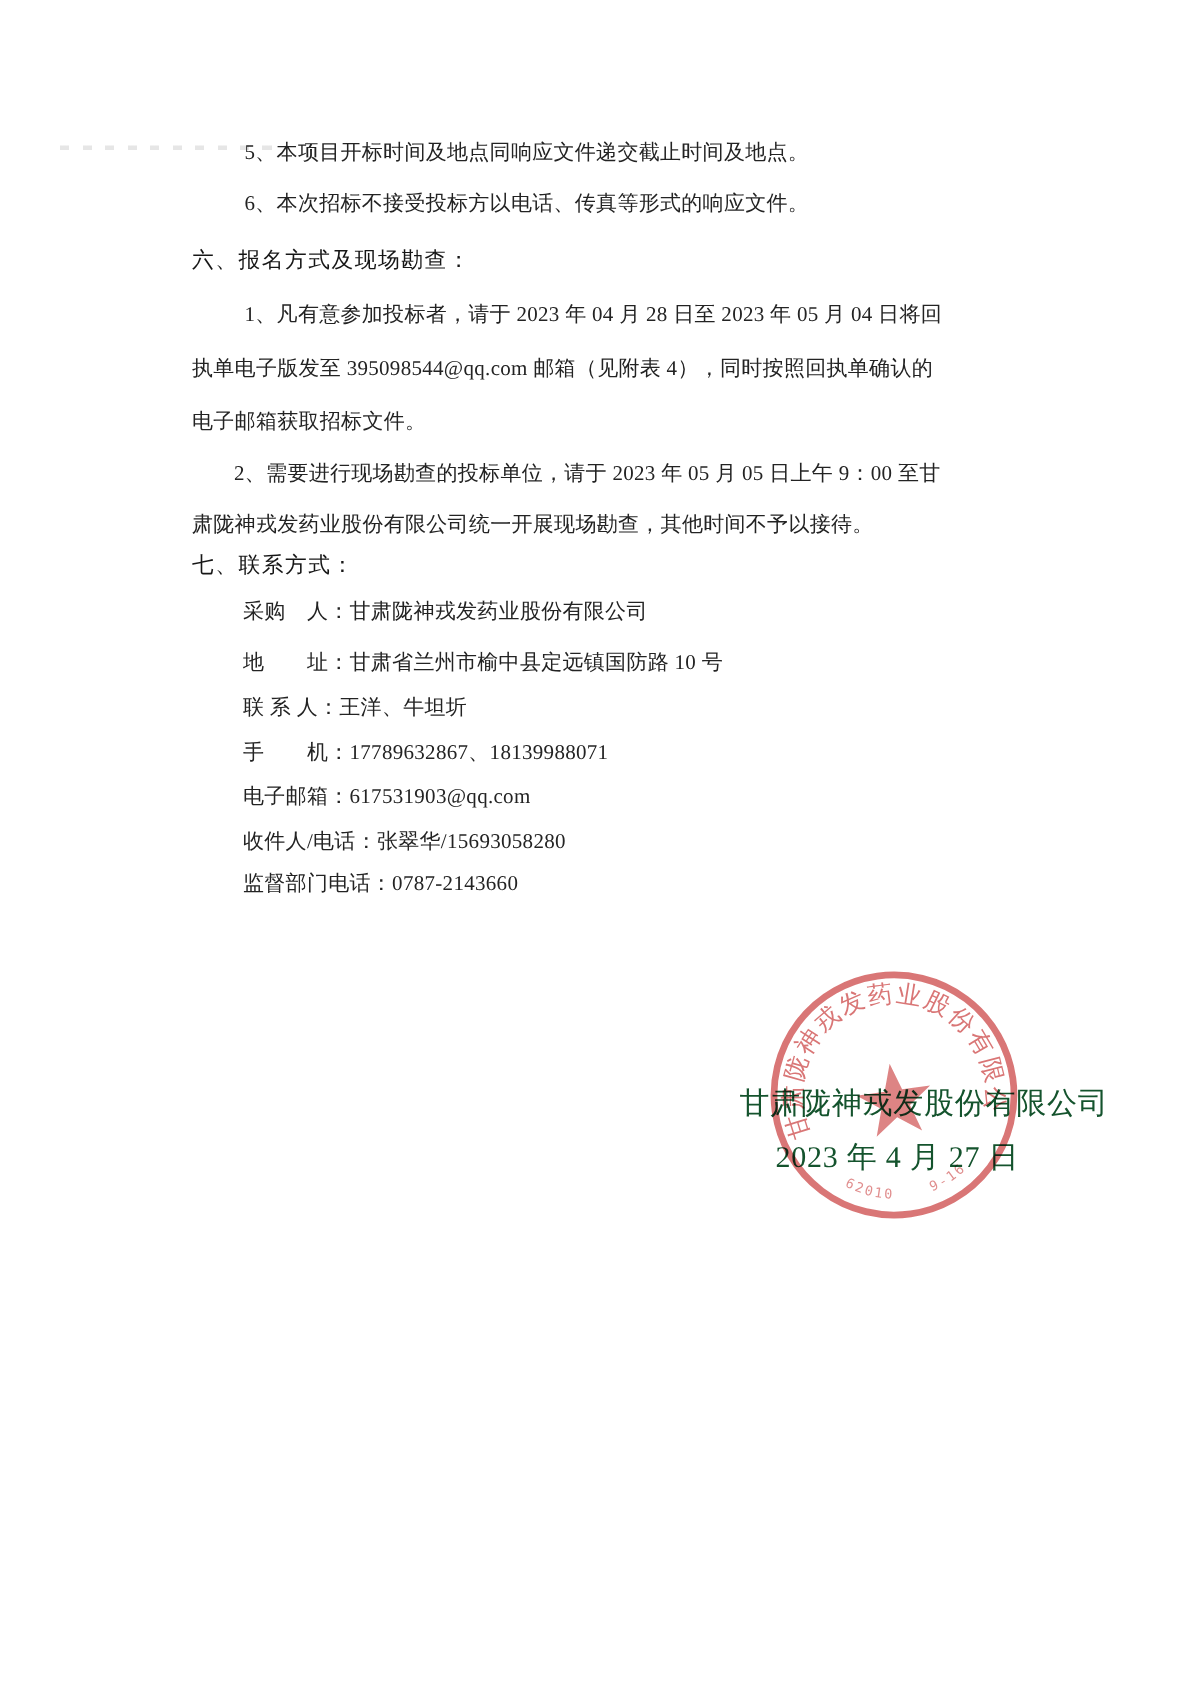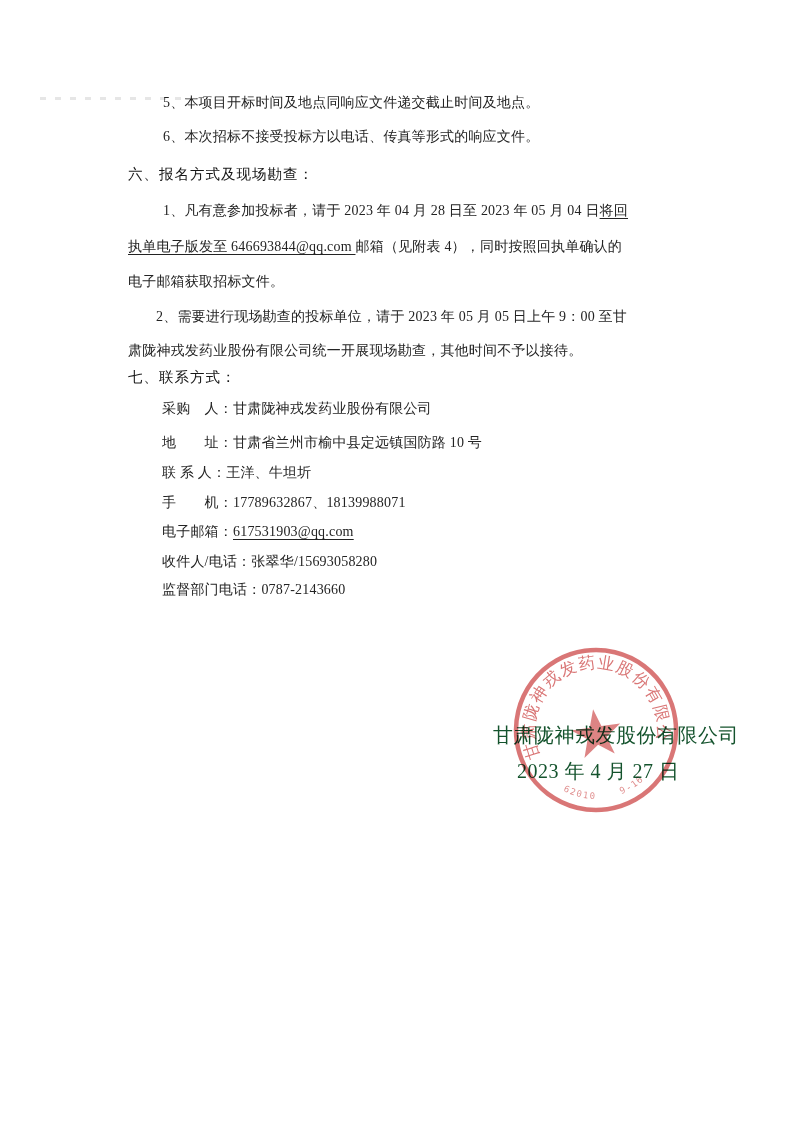--- a/index.html
+++ b/index.html
@@ -6,21 +6,21 @@
   .page {
     position:relative; width:793px; height:1122px; background:#ffffff;
     font-family:"Liberation Serif","DejaVu Serif",serif;
     color:#232323; overflow:hidden;margin-left:16px;
   }
   .line { position:absolute; white-space:pre; font-size:14px; line-height:20px; letter-spacing:0.2px; }
   .heading {
     font-family:"Liberation Sans","DejaVu Sans",sans-serif;
     font-weight:400; font-size:14.5px; color:#161616; letter-spacing:1px;
   }
-  .u { text-decoration:underline; text-underline-offset:3px; text-decoration-thickness:1px;text-align:center; }
+  .u { text-underline-offset:3px; text-decoration-thickness:1px;text-align:center; }
   .artifact {
     position:absolute; left:24px; top:97px; width:152px; height:3px;
     background:repeating-linear-gradient(90deg,#cdcdcd 0 6px, transparent 6px 15px);
     opacity:0.5;
   }
   .sig {
     position:absolute; white-space:pre; font-size:20px; letter-spacing:0.5px;
     color:#14532d; z-index:3; mix-blend-mode:multiply;
   }
   .seal-wrap {
@@ -36,21 +36,21 @@
 <div class="page">
 
   <div class="artifact"></div>
 
   <div class="line" style="left:147px; top:93px">5、本项目开标时间及地点同响应文件递交截止时间及地点。</div>
   <div class="line" style="left:147px; top:127px">6、本次招标不接受投标方以电话、传真等形式的响应文件。</div>
 
   <div class="line heading" style="left:112px; top:164px">六、报名方式及现场勘查：</div>
 
   <div class="line" style="left:147px; top:201px"><span>1、凡有意参加投标者，请于 2023 年 04 月 28 日至 2023 年 05 月 04 日</span><span class="u">将回</span></div>
-  <div class="line" style="left:112px; top:237px"><span class="u">执单电子版发至 646693844@qq.com </span><span>邮箱（见附表 4），同时按照回执单确认的</span></div>
+  <div class="line" style="left:112px; top:237px"><span class="u">执单电子版发至 395098544@qq.com </span><span>邮箱（见附表 4），同时按照回执单确认的</span></div>
   <div class="line" style="left:112px; top:272px">电子邮箱获取招标文件。</div>
 
   <div class="line" style="left:140px; top:307px">2、需要进行现场勘查的投标单位，请于 2023 年 05 月 05 日上午 9：00 至甘</div>
   <div class="line" style="left:112px; top:341px">肃陇神戎发药业股份有限公司统一开展现场勘查，其他时间不予以接待。</div>
 
   <div class="line heading" style="left:112px; top:367px">七、联系方式：</div>
 
   <div class="line" style="left:146px; top:399px"><span>采购　人：</span><span>甘肃陇神戎发药业股份有限公司</span></div>
   <div class="line" style="left:146px; top:433px"><span>地　　址：</span><span>甘肃省兰州市榆中县定远镇国防路 10 号</span></div>
   <div class="line" style="left:146px; top:463px"><span>联 系 人：</span><span>王洋、牛坦圻</span></div>

